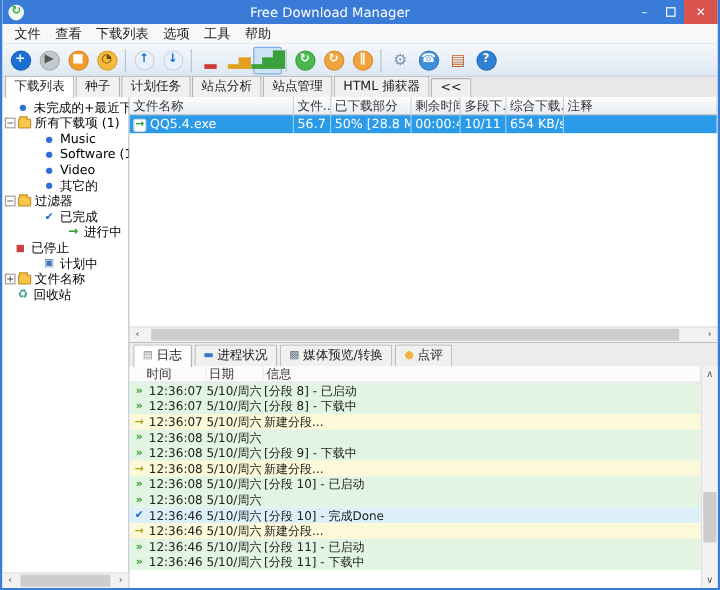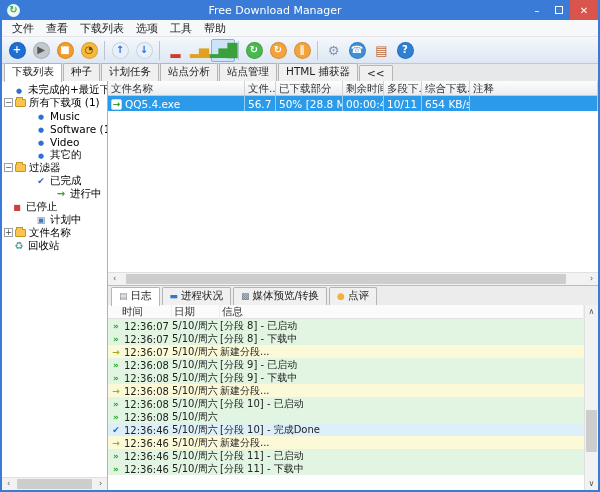--- a/index.html
+++ b/index.html
@@ -350,21 +350,20 @@
                 <div class="log-row lg-new">
                   <span class="lg-icon">→</span>
                   <span class="lg-time">12:36:07</span>
                   <span class="lg-date">5/10/周六</span>
                   <span class="lg-msg">新建分段...</span>
                 </div>
                 <div class="log-row lg-start">
                   <span class="lg-icon">»</span>
                   <span class="lg-time">12:36:08</span>
                   <span class="lg-date">5/10/周六</span>
-                  <span class="lg-msg">[分段 9] - 已启动</span>
                 </div>
                 <div class="log-row lg-start">
                   <span class="lg-icon">»</span>
                   <span class="lg-time">12:36:08</span>
                   <span class="lg-date">5/10/周六</span>
                   <span class="lg-msg">[分段 9] - 下载中</span>
                 </div>
                 <div class="log-row lg-new">
                   <span class="lg-icon">→</span>
                   <span class="lg-time">12:36:08</span>

